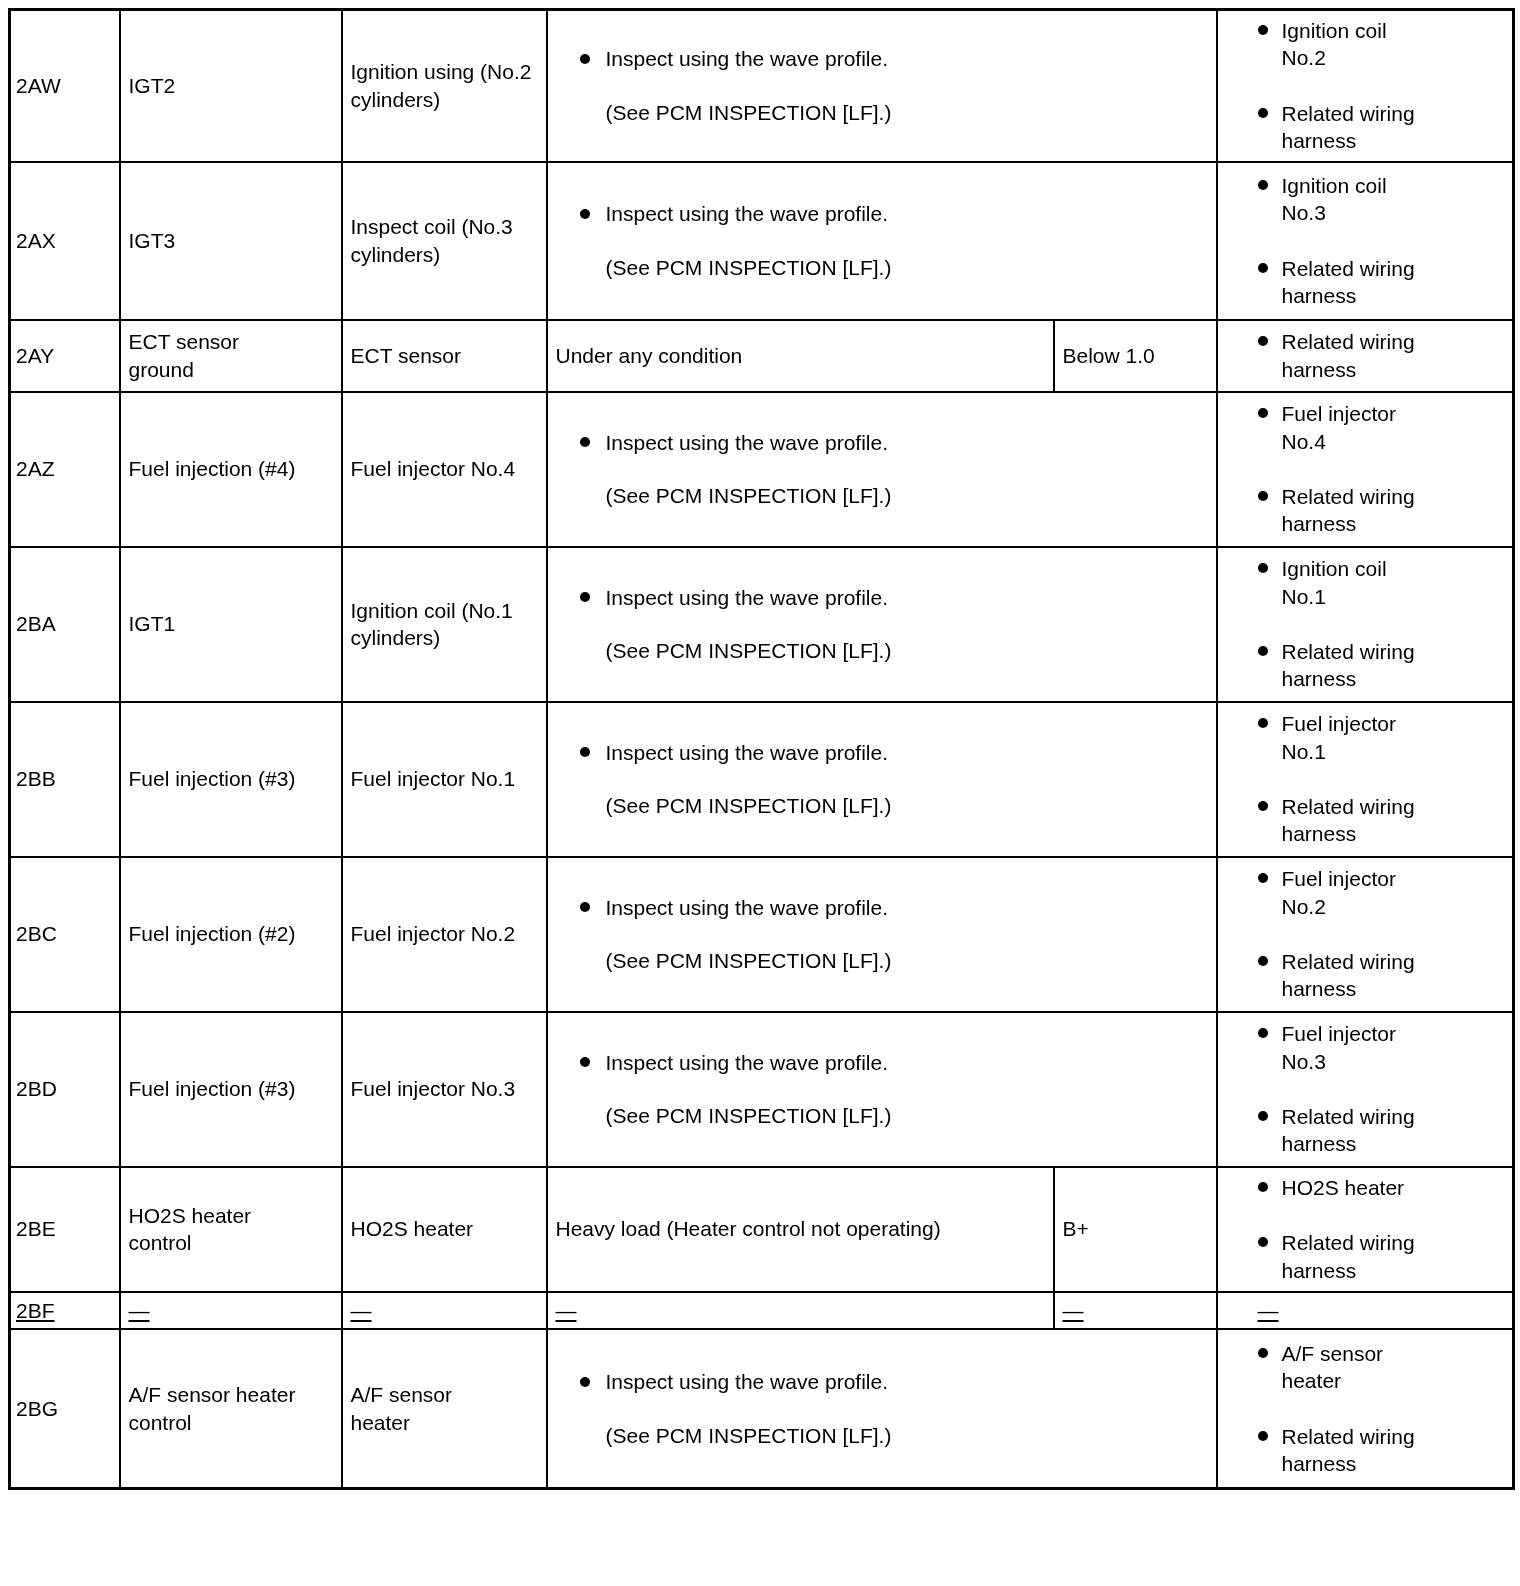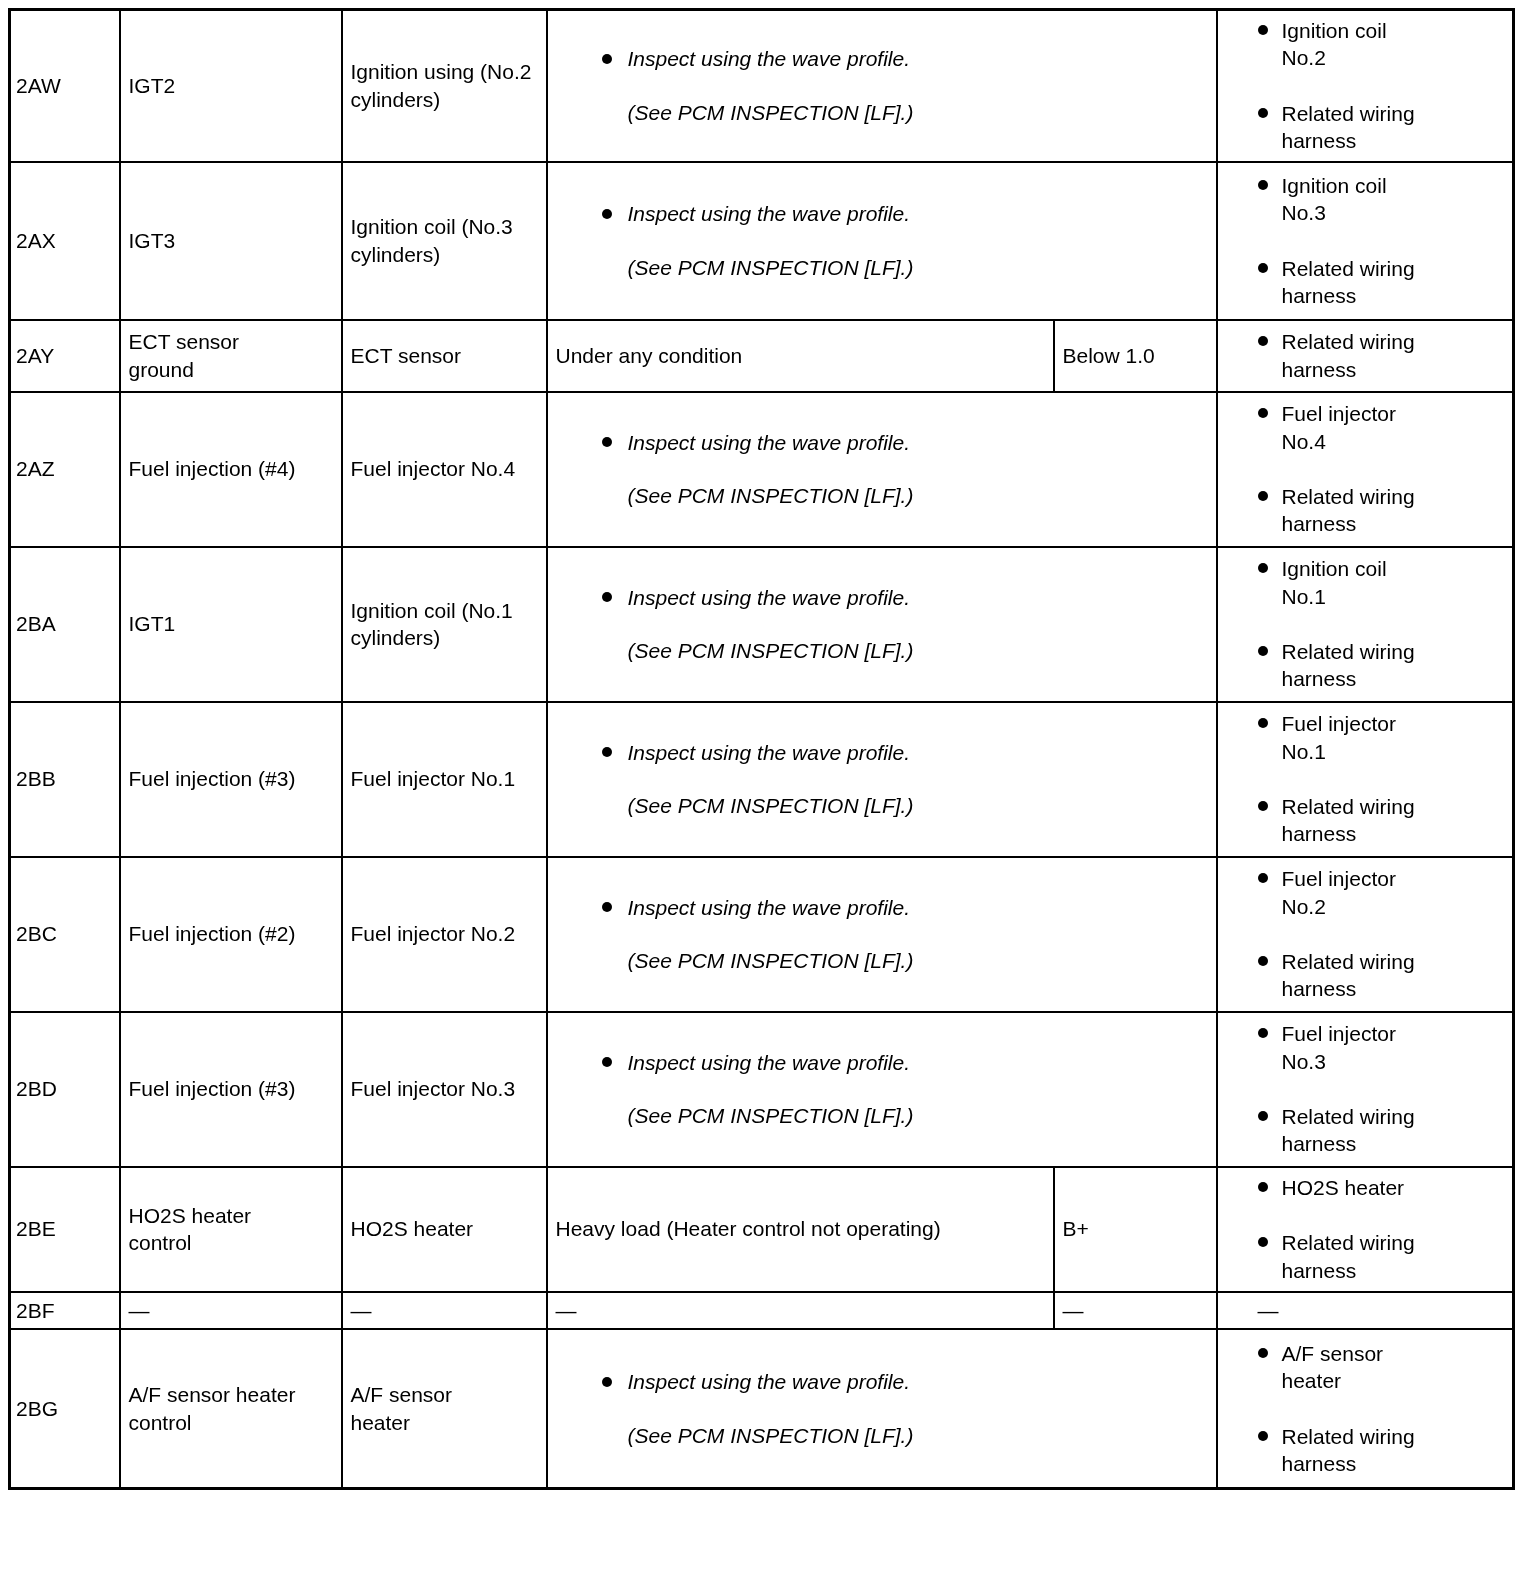--- a/index.html
+++ b/index.html
@@ -26,21 +26,21 @@
     border: 2px solid #000;
     vertical-align: middle;
     padding: 4px 8px;
     box-sizing: border-box;
     overflow: hidden;
   }
   td.code-cell { padding-left: 5px; }
   .pre { white-space: pre-line; }
 
   
-  td.wave-cell { padding-left: 54px; font-style: italic; }
+  td.wave-cell { padding-left: 32px; }
   .wave-line1 {
     display: flex;
     align-items: center;
     gap: 16px;
   }
   .wave-line2 {
     margin-left: 26px;
     margin-top: 26px;
   }
 
@@ -104,21 +104,21 @@
                 <span class="bullet"></span>
                 <span class="pre">Related wiring
 harness</span>
               </div>
             </div>
           </td>
         </tr>
         <tr style="height: 158px;">
           <td class="code-cell"><span>2AX</span></td>
           <td><span class="pre">IGT3</span></td>
-          <td><span class="pre">Ignition coil (No.3
+          <td><span class="pre">Inspect coil (No.3
 cylinders)</span></td>
           <td colspan="2" class="wave-cell">
             <div class="wave-line1">
               <span class="bullet"></span>
               <span>Inspect using the wave profile.</span>
             </div>
             <div class="wave-line2"><span>(See PCM INSPECTION [LF].)</span></div>
           </td>
           <td class="insp-cell">
             <div class="insp-list">
@@ -297,21 +297,21 @@
                 <span class="pre">HO2S heater</span>
               </div>
               <div class="insp-item">
                 <span class="bullet"></span>
                 <span class="pre">Related wiring
 harness</span>
               </div>
             </div>
           </td>
         </tr>
-        <tr style="height: 36px;">
+        <tr style="height: 36px; text-decoration: underline;">
           <td class="code-cell"><span>2BF</span></td>
           <td><span class="pre">—</span></td>
           <td><span class="pre">—</span></td>
           <td><span>—</span></td>
           <td><span>—</span></td>
           <td class="insp-cell"><span>—</span></td>
         </tr>
         <tr style="height: 160px;">
           <td class="code-cell"><span>2BG</span></td>
           <td><span class="pre">A/F sensor heater

